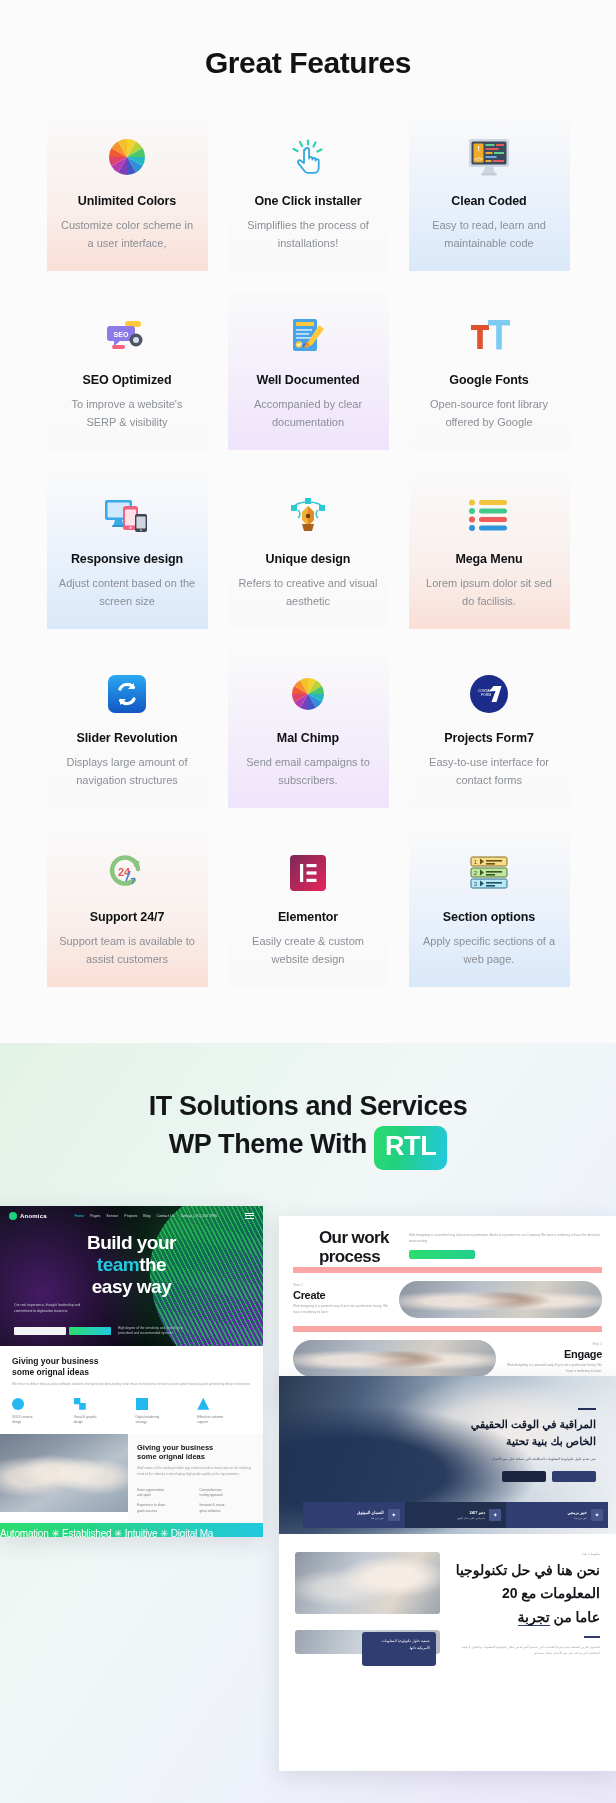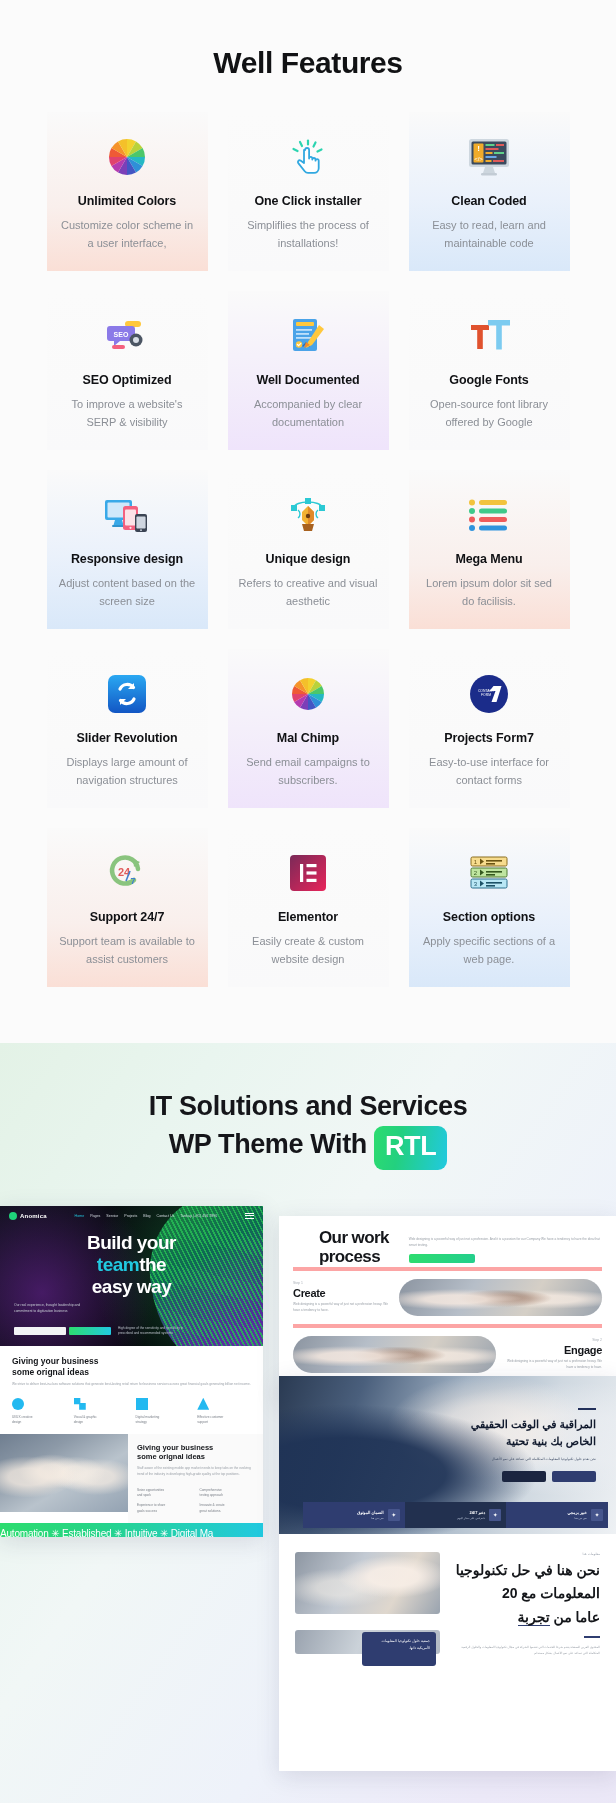--- a/index.html
+++ b/index.html
@@ -171,27 +171,27 @@
   .ml-marquee{
     height:21px;
     background:linear-gradient(90deg,#2ddc6f 0%,#26d486 35%,#21c9e0 100%);
     color:#fff;display:flex;align-items:center;
     font-size:10px;font-weight:400;white-space:nowrap;letter-spacing:-.2px;
     overflow:hidden;
   }
   
   .mock-rt{ left:279px; top:10px; width:337px; height:185px; background:#fff; }
   .mr-pad{ padding:12px 14px; }
-  .mr-head{ display:flex; gap:20px; align-items:center; }
+  .mr-head{ display:flex; gap:20px; align-items:flex-start; }
   .mr-h1{ font-size:17px;font-weight:700;line-height:1.15;letter-spacing:-.6px;color:#14161a; }
   .mr-h1 span{ display:block;padding-left:26px; }
   .mr-rtext{ flex:1;padding-top:4px; }
   .mr-rtext p{ font-size:3.2px;color:#9aa0a8;line-height:1.9; }
   .mr-cta{ margin-top:6px;width:66px;height:9px;border-radius:2px;background:linear-gradient(90deg,#2ddc6f,#23cf8c); }
-  .mr-step{ display:flex;gap:10px;align-items:center;border-top:4px solid #fca5a5;padding:8px 0; }
+  .mr-step{ display:flex;gap:10px;align-items:center;border-top:6px solid #fca5a5;padding:8px 0; }
   .mr-step.rev{ flex-direction:row-reverse;text-align:right; }
   .mr-step-txt{ width:96px; }
   .mr-step-lbl{ font-size:3.4px;color:#aab0b8;margin-bottom:2px; }
   .mr-step-h{ font-size:11px;font-weight:700;color:#14161a;letter-spacing:-.3px; }
   .mr-step-p{ font-size:3.2px;color:#9aa0a8;line-height:1.85;margin-top:3px; }
   .mr-step-img{ flex:1;height:37px;border-radius:19px;
     background:linear-gradient(120deg,#8b94a0 0%,#b6bec8 35%,#d5cfc6 65%,#9aa3ae 100%); position:relative; overflow:hidden;}
   .mr-step-img::after{ content:"";position:absolute;inset:0;
     background:
       radial-gradient(ellipse at 28% 55%, rgba(250,236,226,.8) 0 15%, rgba(0,0,0,0) 36%),
@@ -236,21 +236,21 @@
       radial-gradient(ellipse at 30% 58%, rgba(240,236,230,.6) 0 15%, rgba(0,0,0,0) 38%);}
   .ar-card{ position:absolute;right:4px;bottom:-10px;width:74px;height:34px;background:#2f3d70;border-radius:3px;
     color:#fff;font-size:3.6px;line-height:2;padding:6px 6px;text-align:right;direction:rtl; }
   .ar-media-img2{ height:24px;margin-top:16px;border-radius:3px;
     background:linear-gradient(110deg,#9aa3af 0%,#cbd2d9 45%,#b2bac4 100%); }
 </style>
 </head>
 <body>
 
 <section class="features-section">
-  <h1 class="section-title">Well Features</h1>
+  <h1 class="section-title">Great Features</h1>
   <div class="grid" id="features-grid">
       <div class="card tint-peach">
         <div class="card-icon">
           <span style="display: inline-flex; align-items: center; justify-content: center;">
             <svg width="36" height="36" viewBox="0 0 36 36">
               <path d="M 18 18 L 18 0 A 18 18 0 0 1 27 2.4115427318801057 Z" fill="#f2d22e"></path>
               <path d="M 18 18 L 27 2.4115427318801057 A 18 18 0 0 1 33.588457268119896 9.000000000000002 Z" fill="#b9d23a"></path>
               <path d="M 18 18 L 33.588457268119896 9.000000000000002 A 18 18 0 0 1 36 18 Z" fill="#4cc76a"></path>
               <path d="M 18 18 L 36 18 A 18 18 0 0 1 33.588457268119896 27 Z" fill="#25b8c4"></path>
               <path d="M 18 18 L 33.588457268119896 27 A 18 18 0 0 1 27 33.588457268119896 Z" fill="#2f8fd8"></path>

